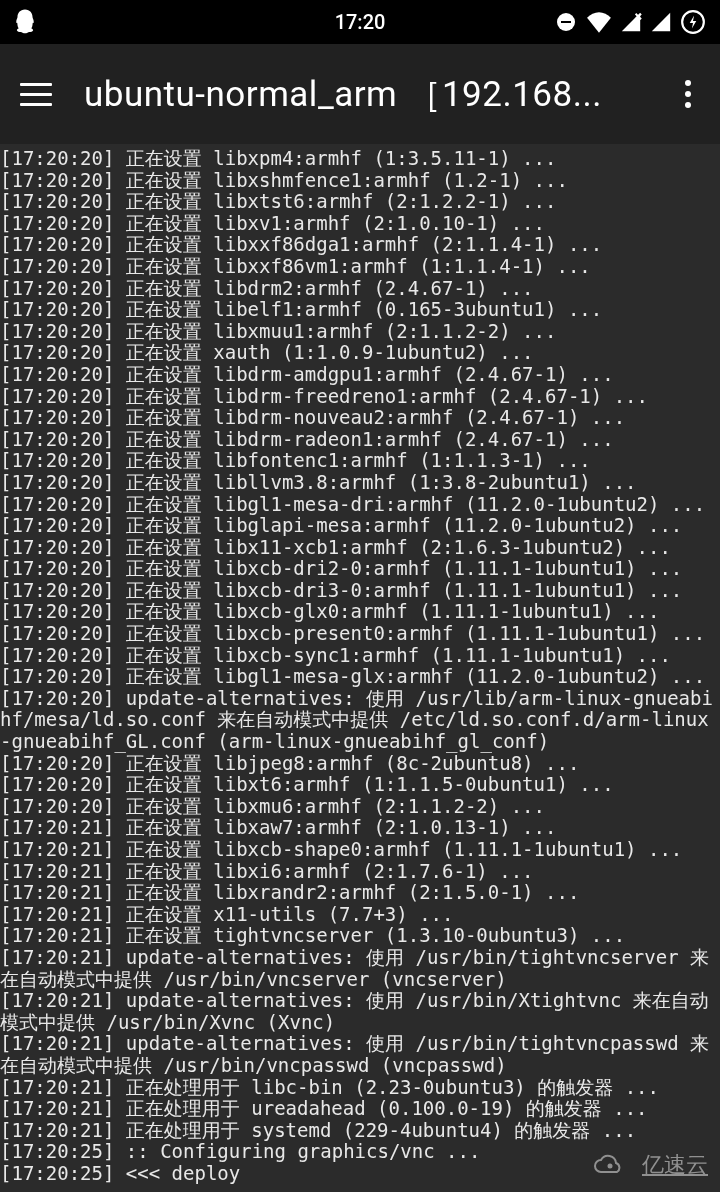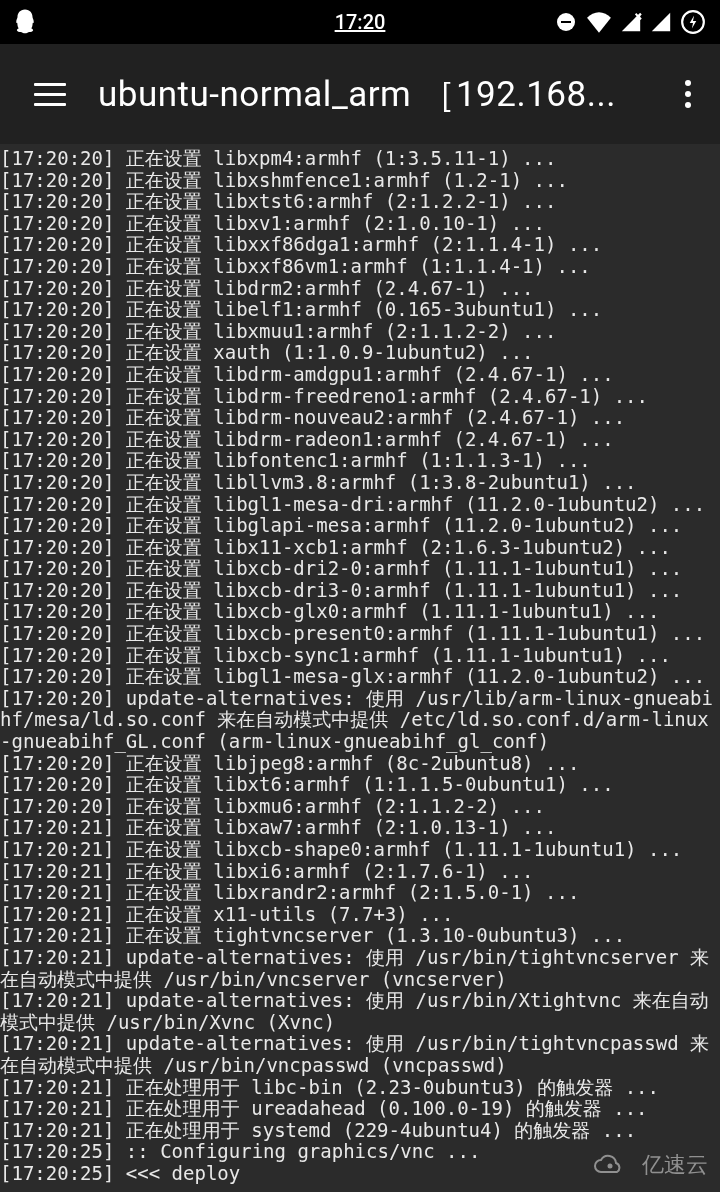--- a/index.html
+++ b/index.html
@@ -15,29 +15,29 @@
     height: 44px;
     background: #000;
     display: flex;
     align-items: center;
     justify-content: space-between;
     padding: 0 14px 0 10px;
     color: #fff;
     font-size: 20px;
   }
   .status-left { display:flex; align-items:center; gap:10px; }
-  .status-center { position:absolute; left:50%; transform:translateX(-50%); font-weight:500;text-decoration:underline; }
+  .status-center { position:absolute; left:50%; transform:translateX(-50%); font-weight:500; }
   .status-right { display:flex; align-items:center; gap:8px; }
   .status-right svg, .status-left svg { display:block; }
   .app-bar {
     height: 100px;
     background: #212121;
     display: flex;
     align-items: center;
-    padding: 0 8px 0 26px;
+    padding: 0 8px 0 12px;
     color: #fff;
     position: relative;
   }
   .hamburger { width:48px; height:48px; display:flex; flex-direction:column; justify-content:center; gap:7px; padding:8px 8px; }
   .hamburger span { height:3px; background:#fff; border-radius:1px; width:32px; }
   .app-title {
     font-size: 35px;
     font-weight: 400;
     margin-left: 24px;
     white-space: nowrap;
@@ -67,20 +67,21 @@
     position: absolute;
     right: 12px;
     bottom: 12px;
     display: flex;
     align-items: center;
     gap: 16px;
     color: #aaa;
     font-size: 22px;
     opacity: 0.8;
     pointer-events: none;
+    text-decoration: underline;
   }
   .watermark svg { display:block; }
 </style>
 </head>
 <body>
 
 <div class="status-bar">
   <div class="status-left">
     <span>
       <svg width="30" height="30" viewBox="0 0 24 24" fill="#fff">

